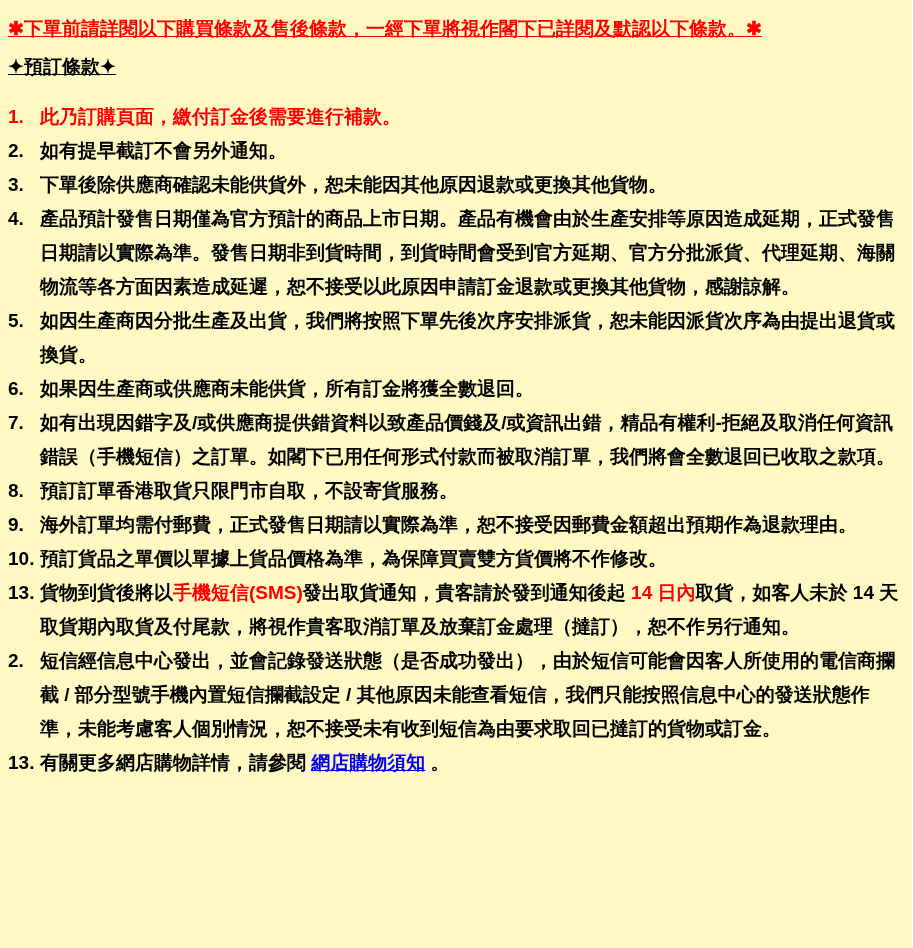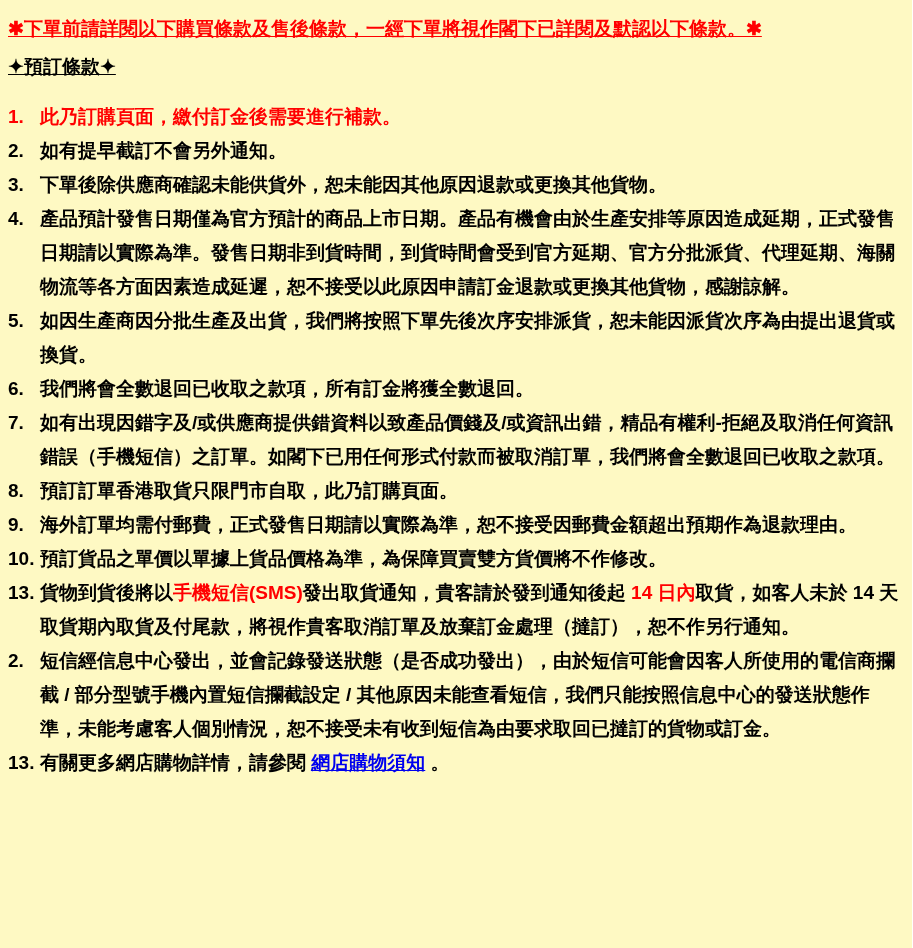--- a/index.html
+++ b/index.html
@@ -61,22 +61,22 @@
   <div class="top-notice">✱下單前請詳閱以下購買條款及售後條款，一經下單將視作閣下已詳閱及默認以下條款。✱</div>
   <div>
     <span class="section-title">✦預訂條款✦</span>
   </div>
   <div class="terms-list" id="terms-list">
       <div class="term red"><span class="term-num">1.</span><span class="term-text">此乃訂購頁面，繳付訂金後需要進行補款。</span></div>
       <div class="term"><span class="term-num">2.</span><span class="term-text">如有提早截訂不會另外通知。</span></div>
       <div class="term"><span class="term-num">3.</span><span class="term-text">下單後除供應商確認未能供貨外，恕未能因其他原因退款或更換其他貨物。</span></div>
       <div class="term"><span class="term-num">4.</span><span class="term-text">產品預計發售日期僅為官方預計的商品上市日期。產品有機會由於生產安排等原因造成延期，正式發售日期請以實際為準。發售日期非到貨時間，到貨時間會受到官方延期、官方分批派貨、代理延期、海關物流等各方面因素造成延遲，恕不接受以此原因申請訂金退款或更換其他貨物，感謝諒解。</span></div>
       <div class="term"><span class="term-num">5.</span><span class="term-text">如因生產商因分批生產及出貨，我們將按照下單先後次序安排派貨，恕未能因派貨次序為由提出退貨或換貨。</span></div>
-      <div class="term"><span class="term-num">6.</span><span class="term-text">我們將會全數退回已收取之款項，所有訂金將獲全數退回。</span></div>
+      <div class="term"><span class="term-num">6.</span><span class="term-text">如果因生產商或供應商未能供貨，所有訂金將獲全數退回。</span></div>
       <div class="term"><span class="term-num">7.</span><span class="term-text">如有出現因錯字及/或供應商提供錯資料以致產品價錢及/或資訊出錯，精品有權利-拒絕及取消任何資訊錯誤（手機短信）之訂單。如閣下已用任何形式付款而被取消訂單，我們將會全數退回已收取之款項。</span></div>
-      <div class="term"><span class="term-num">8.</span><span class="term-text">預訂訂單香港取貨只限門市自取，此乃訂購頁面。</span></div>
+      <div class="term"><span class="term-num">8.</span><span class="term-text">預訂訂單香港取貨只限門市自取，不設寄貨服務。</span></div>
       <div class="term"><span class="term-num">9.</span><span class="term-text">海外訂單均需付郵費，正式發售日期請以實際為準，恕不接受因郵費金額超出預期作為退款理由。</span></div>
       <div class="term"><span class="term-num">10.</span><span class="term-text">預訂貨品之單價以單據上貨品價格為準，為保障買賣雙方貨價將不作修改。</span></div>
       <div class="term"><span class="term-num">13.</span><span class="term-text">貨物到貨後將以<span class="red-underline">手機短信(SMS)</span>發出取貨通知，貴客請於發到通知後起 <span class="red-underline">14 日內</span>取貨，如客人未於 14 天取貨期內取貨及付尾款，將視作貴客取消訂單及放棄訂金處理（撻訂），恕不作另行通知。</span></div>
       <div class="term"><span class="term-num">2.</span><span class="term-text">短信經信息中心發出，並會記錄發送狀態（是否成功發出），由於短信可能會因客人所使用的電信商攔截 / 部分型號手機內置短信攔截設定 / 其他原因未能查看短信，我們只能按照信息中心的發送狀態作準，未能考慮客人個別情況，恕不接受未有收到短信為由要求取回已撻訂的貨物或訂金。</span></div>
       <div class="term"><span class="term-num">13.</span><span class="term-text">有關更多網店購物詳情，請參閱 <a class="link" href="#">網店購物須知</a> 。</span></div>
     </div>
 </div>
 
 </body></html>

